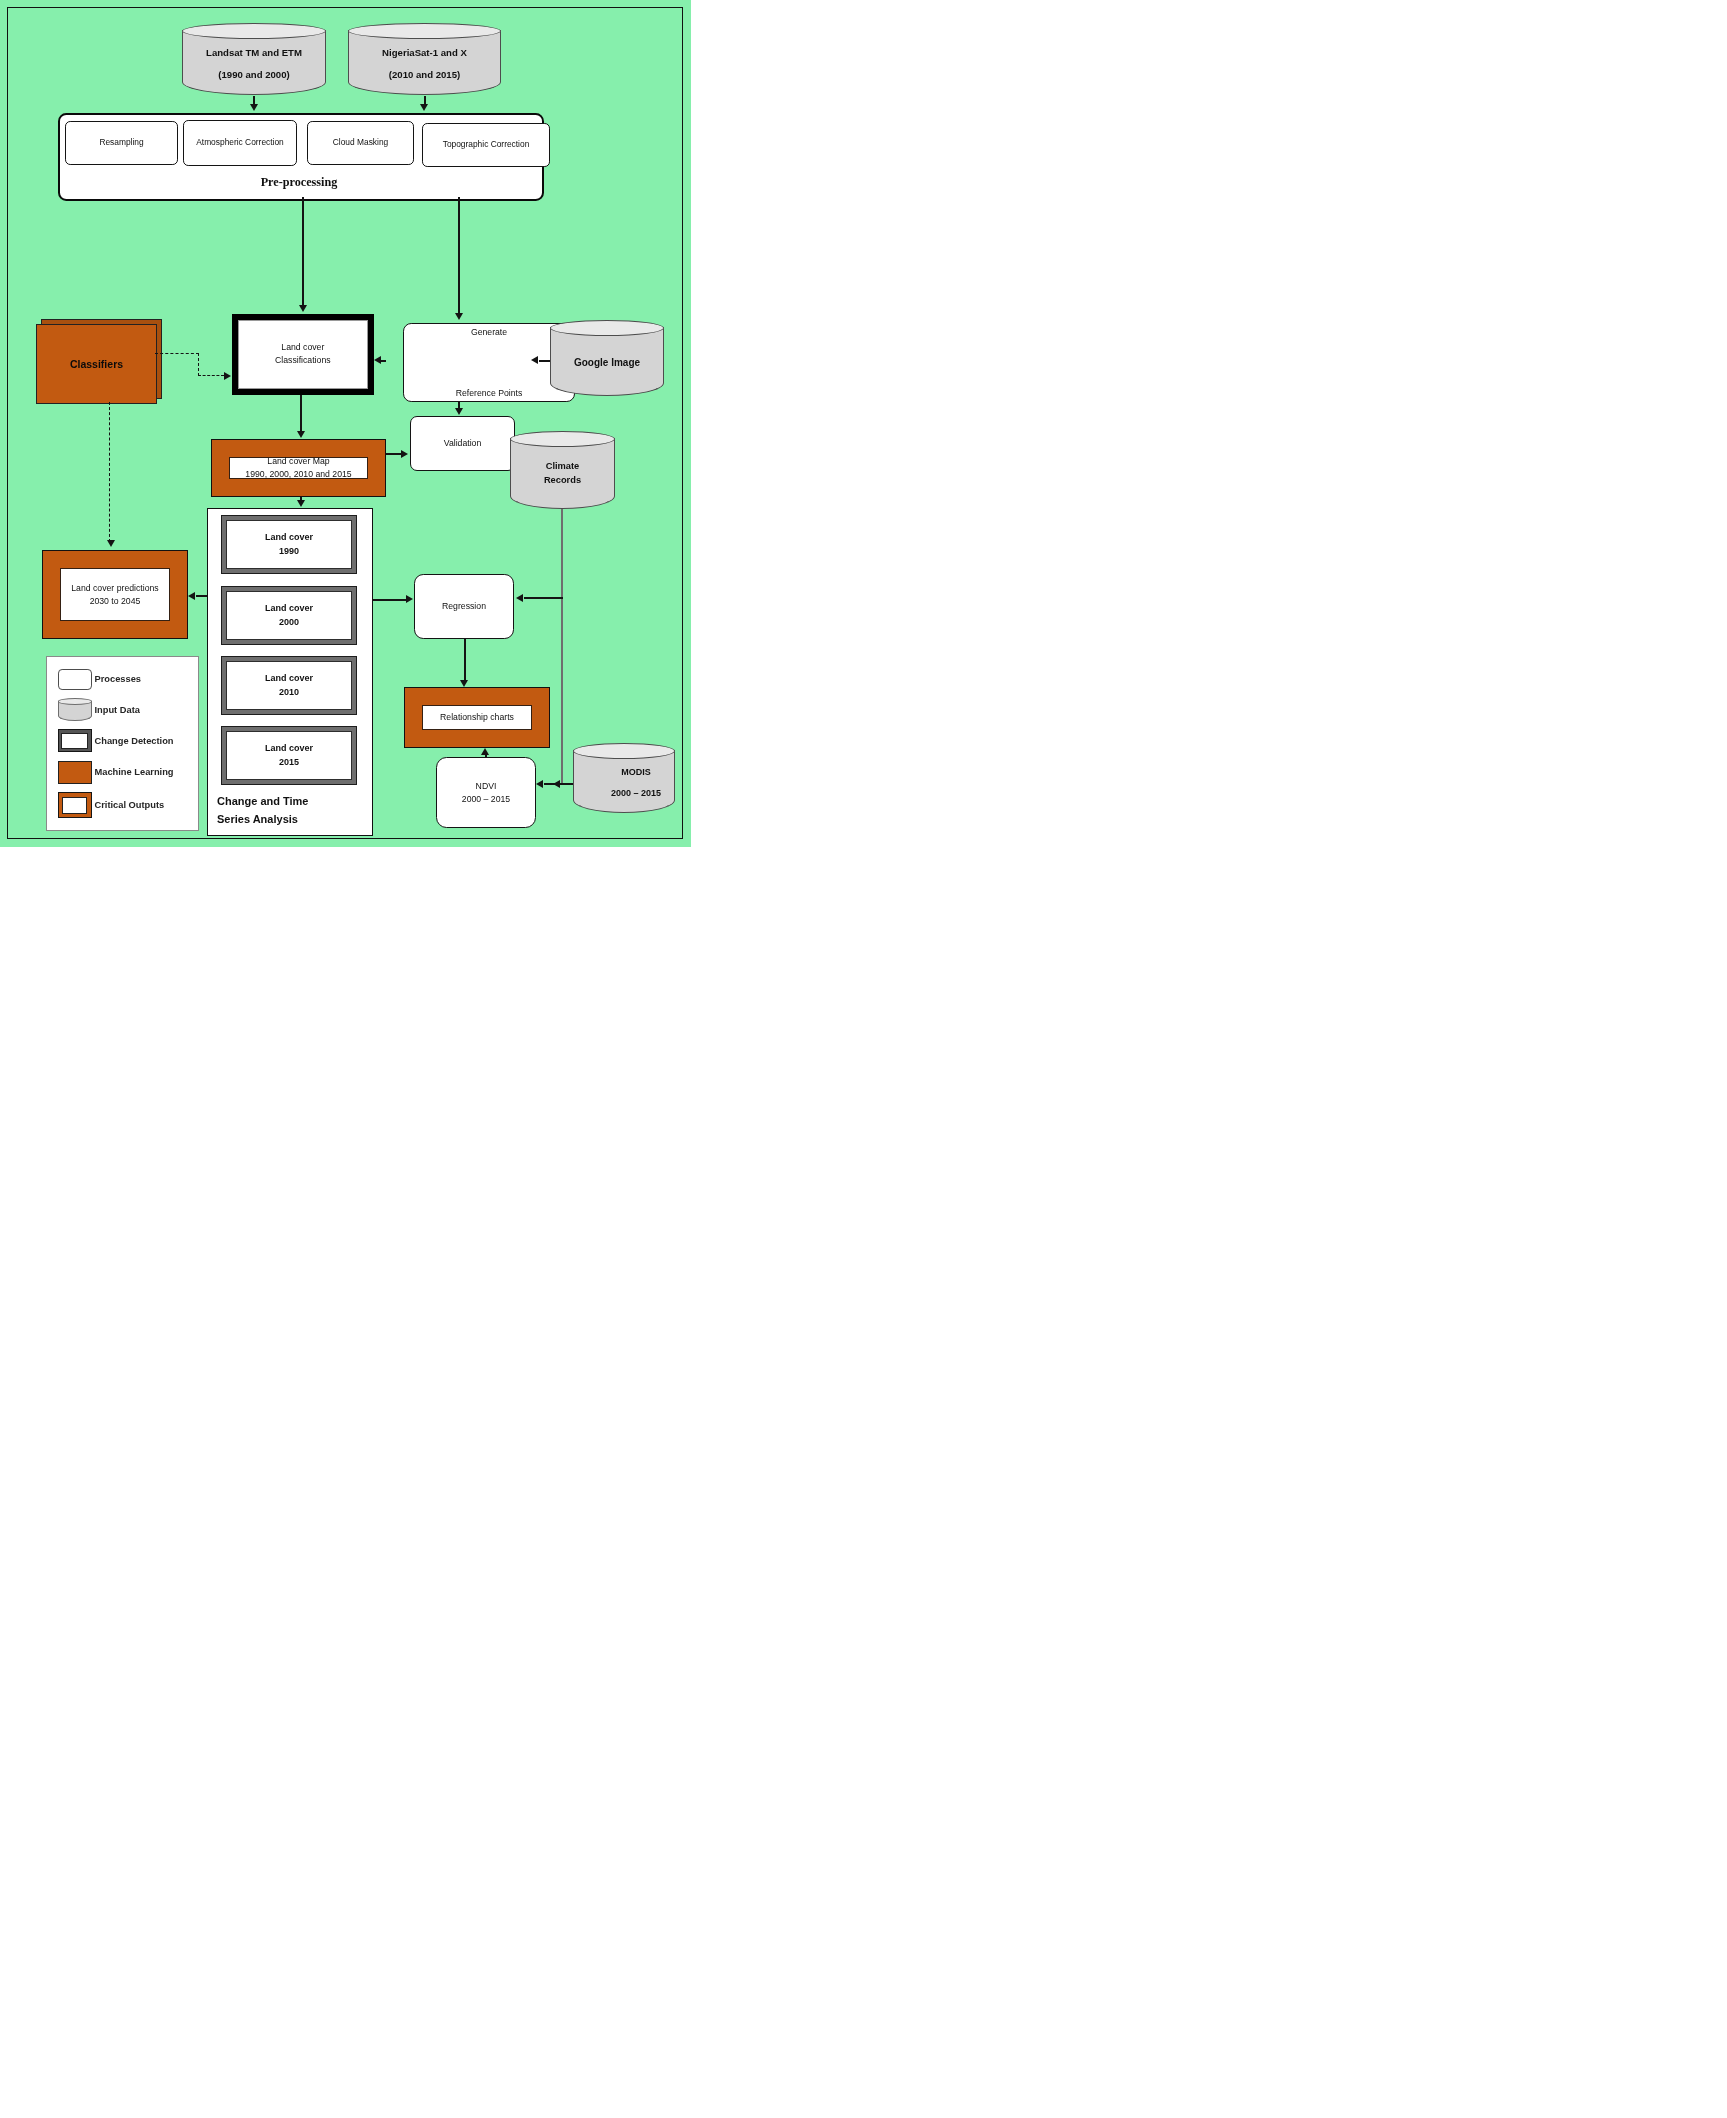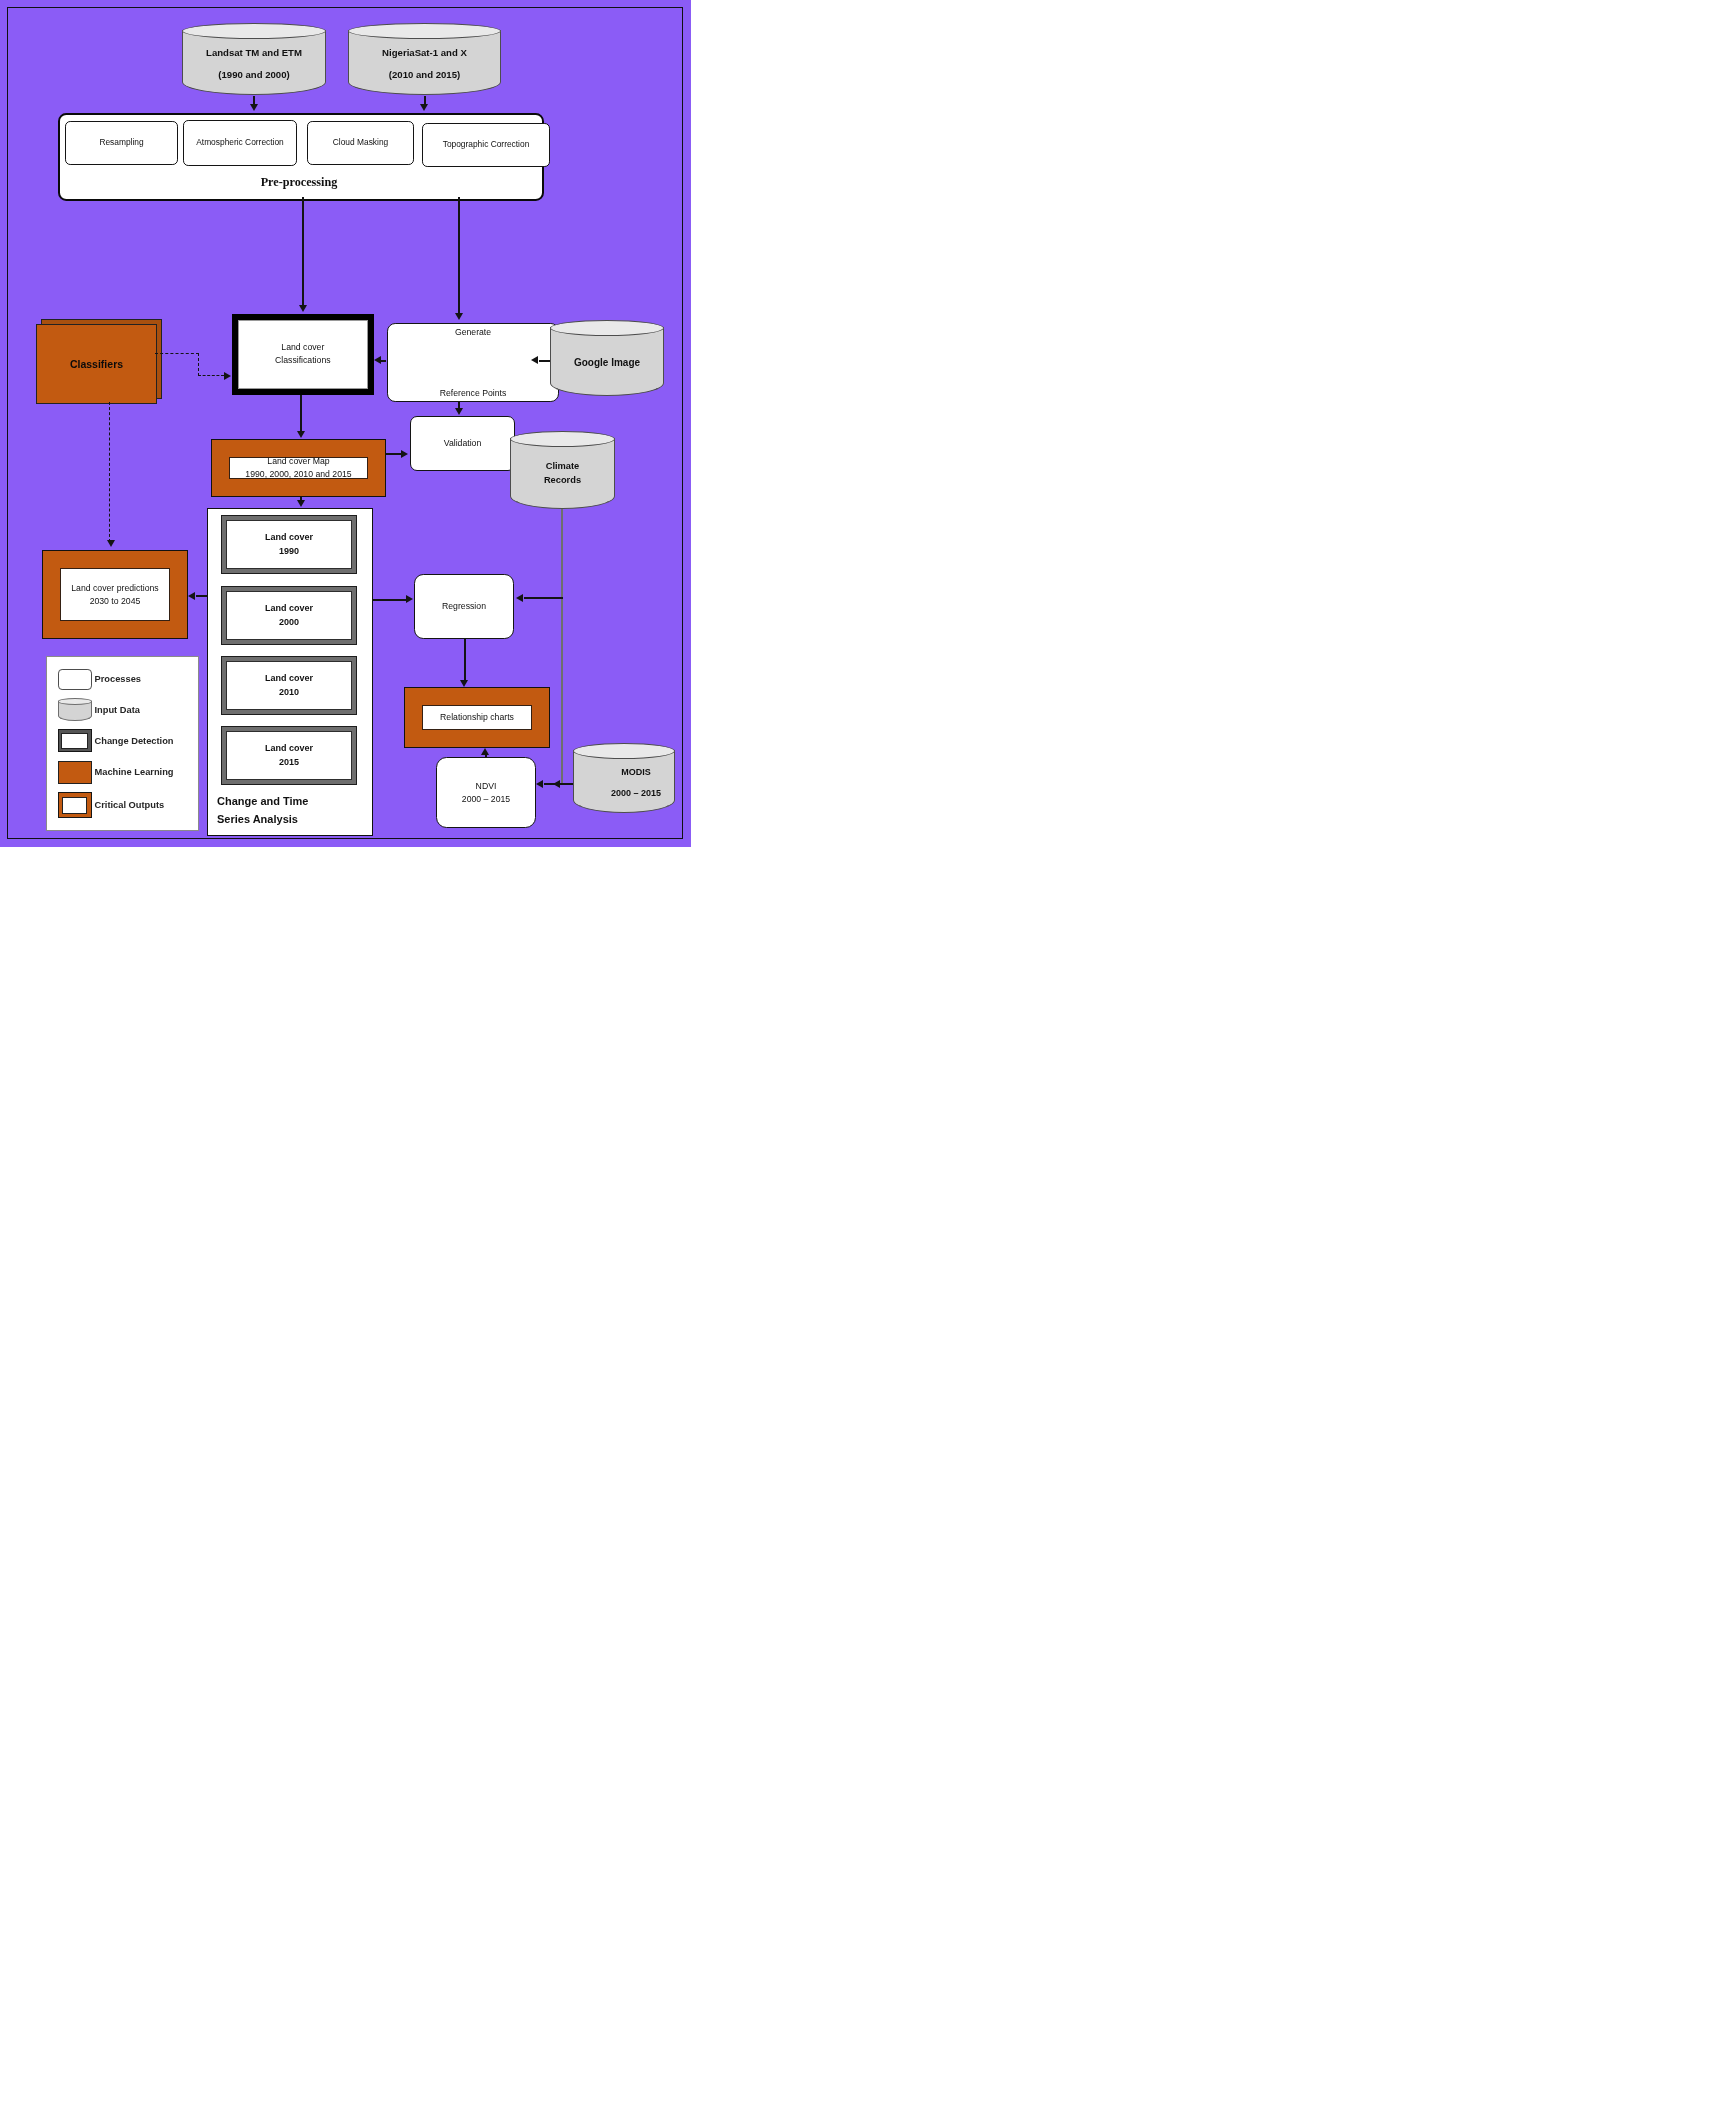--- a/index.html
+++ b/index.html
@@ -1,17 +1,17 @@
 <!DOCTYPE html>
 <html style="font-size:9.3px"><head>
 <meta charset="utf-8">
 <style>
   html,body{margin:0;padding:0;background:#ffffff;}
   .canvas{
-    position:relative;width:691px;height:847px;background:#8b5cf6;
+    position:relative;width:691px;height:847px;background:#86efac;
     font-family:"Liberation Sans","DejaVu Sans",sans-serif;color:#111;
     -webkit-font-smoothing:antialiased;
   }
   .abs{position:absolute;}
   .frame{left:7px;top:7px;width:674px;height:830px;border:1.7px solid #111;}
   
   .cyl{}
   .cyl .top{position:absolute;left:0;right:0;top:0;height:14px;border-radius:50%;
     background:#e9e9e9;border:1.2px solid #4d4d4d;z-index:2;}
   .cyl .body{position:absolute;left:0;right:0;top:7px;bottom:0;background:#d4d4d4;
@@ -132,21 +132,21 @@
     <span>Classifiers</span>
   </div>
 
   <div class="abs thickblack" style="left:232px;top:314px;width:130px;height:69px;">
     <div class="in">
       <div>Land cover</div>
       <div>Classifications</div>
     </div>
   </div>
 
-  <div class="abs proc" style="left:387px;top:323px;width:172px;height:79px;box-sizing:border-box;gap:48px;">
+  <div class="abs proc" style="left:403px;top:323px;width:172px;height:79px;box-sizing:border-box;gap:48px;">
     <div>Generate</div>
     <div>Reference Points</div>
   </div>
 
   <div class="abs cyl" style="left:550px;top:320px;width:114px;height:76px;">
     <div class="top"></div>
       <div class="body"></div>
     <div class="txt tight" style="font-size:10px;">
       <div>Google Image</div>
     </div>

